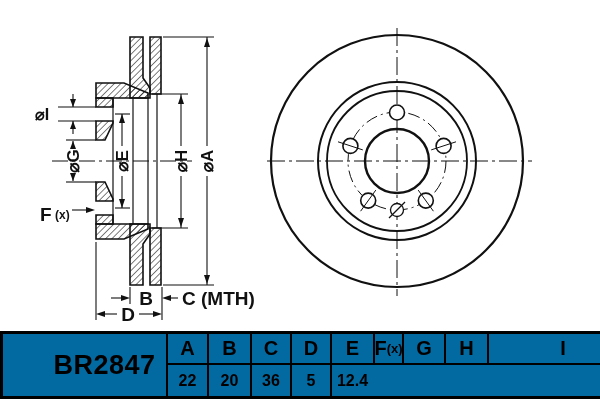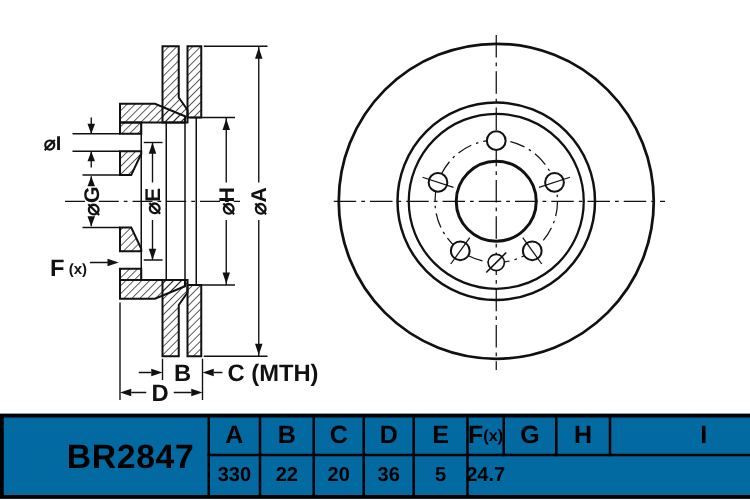--- a/index.html
+++ b/index.html
@@ -177,21 +177,20 @@
   <div class="cell hdr">D</div>
   <div class="cell hdr">E</div>
   <div class="cell hdr">
         <span>F</span>
         <span class="sub">(x)</span>
       </div>
   <div class="cell hdr">G</div>
   <div class="cell hdr">H</div>
   <div class="cell hdr">I</div>
 
-  <div class="cell val">330</div>
   <div class="cell val">22</div>
   <div class="cell val">20</div>
   <div class="cell val">36</div>
   <div class="cell val">5</div>
-  <div class="cell val">24.7</div>
+  <div class="cell val">12.4</div>
 </div>
 
 </div>
 
 </body></html>

